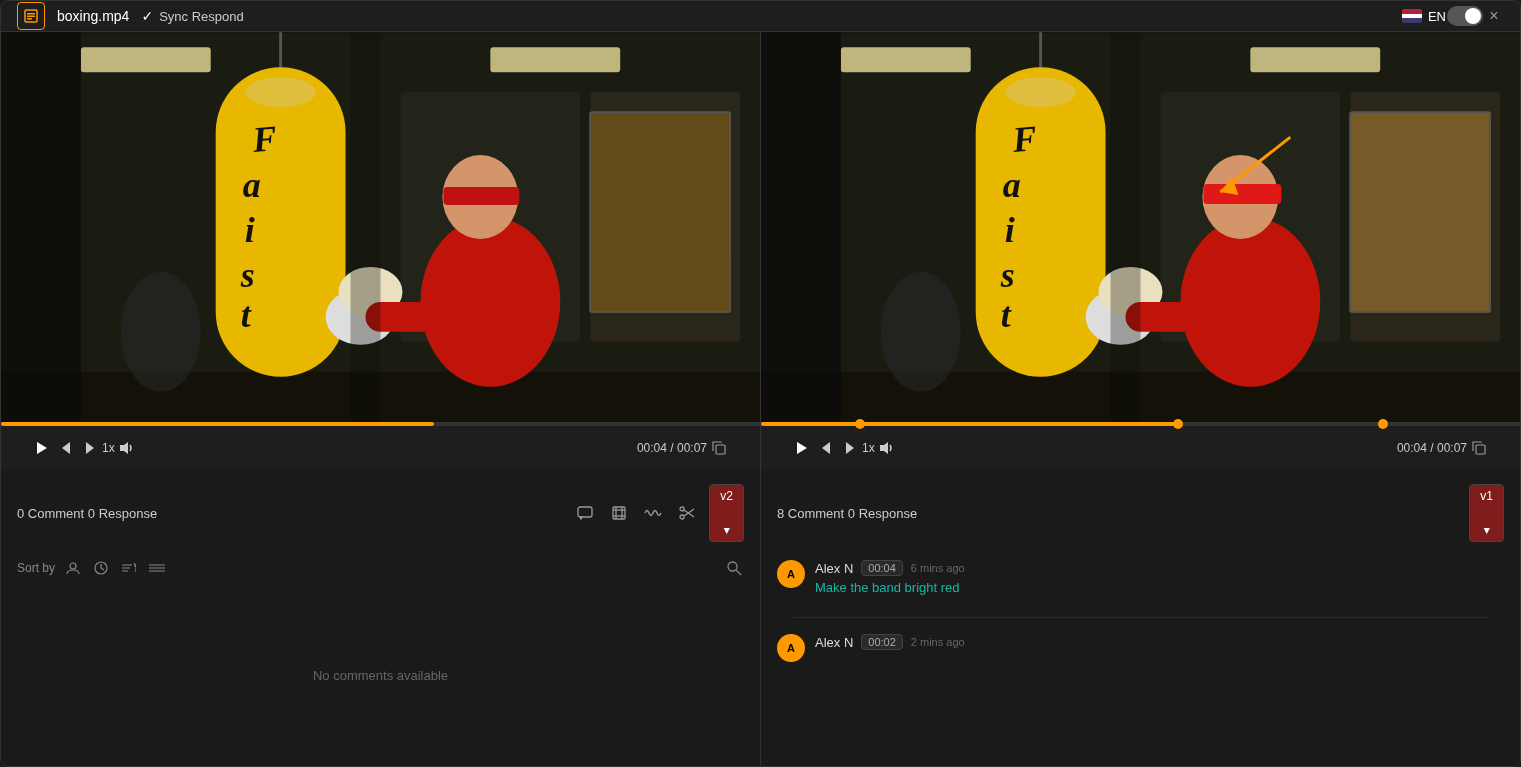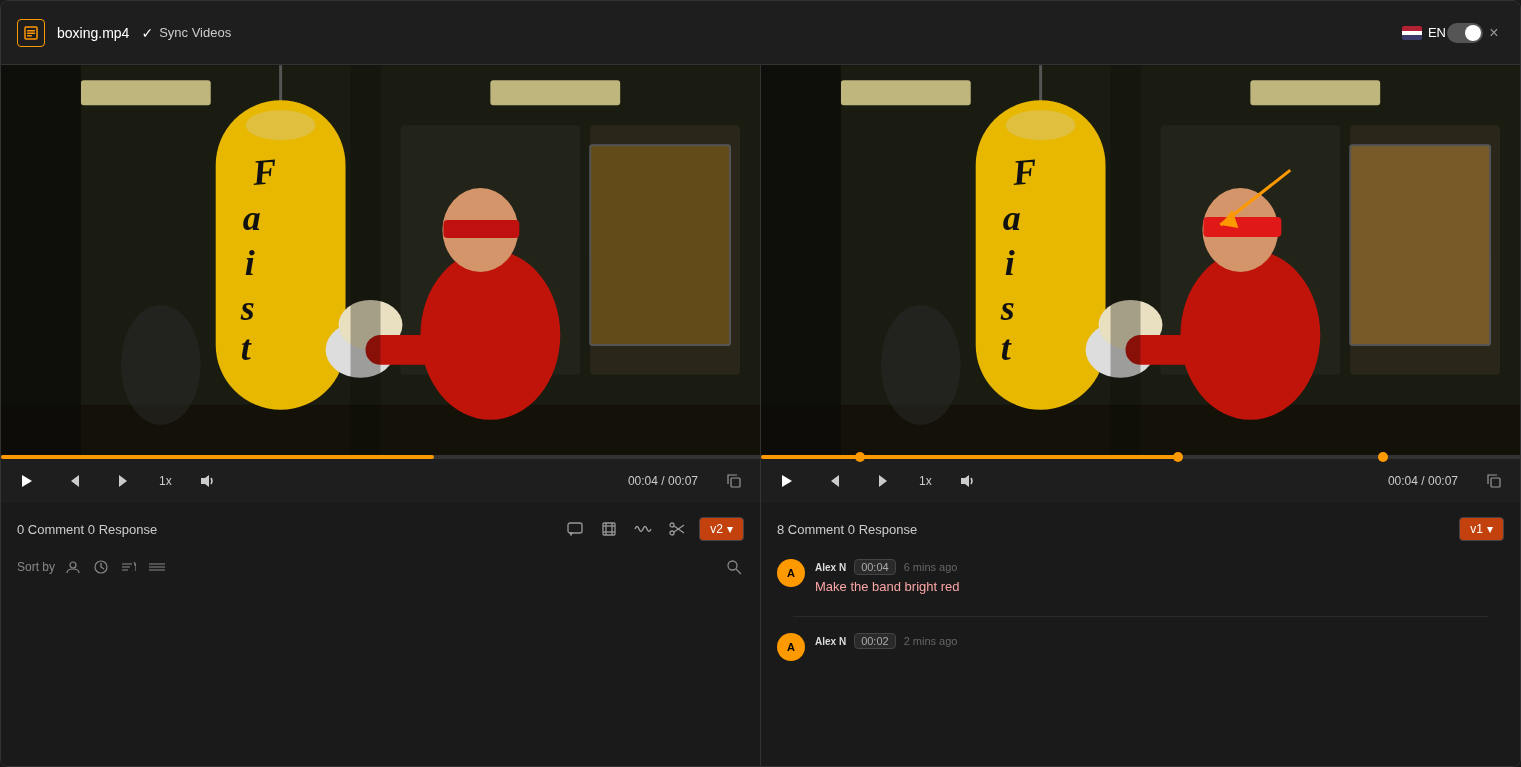--- a/index.html
+++ b/index.html
@@ -19,21 +19,21 @@
       border: 1px solid #333;
       border-radius: 8px;
       overflow: hidden;
     }
     
     .title-bar {
       display: flex;
       align-items: center;
       justify-content: space-between;
       padding: 8px 16px;
-      height: 64px;
+      height: 31px;
       background: #1e1e1e;
       border-bottom: 1px solid #333;
       flex-shrink: 0;
     }
     .title-bar-left {
       display: flex;
       align-items: center;
       gap: 12px;
     }
     .file-name {
@@ -149,22 +149,22 @@
     }
     .progress-bar-fill {
       height: 100%;
       background: #f90;
       border-radius: 2px;
     }
     
     .video-controls {
       display: flex;
       align-items: center;
-      padding: 10px 14px;
-      gap: 24px;
+      padding: 10px 29px;
+      gap: 0;
       background: #1e1e1e;
       flex-shrink: 0;
       text-align: right;
     }
     .ctrl-btn {
       width: 24px;
       height: 24px;
       display: flex;
       align-items: center;
       justify-content: center;
@@ -220,30 +220,31 @@
       width: 24px;
       height: 24px;
       display: flex;
       align-items: center;
       justify-content: center;
       color: #999;
       cursor: pointer;
       font-size: 14px;
     }
     .version-badge {
-      background: #c2410c;
+      background: #7f1d1d;
       border: 1px solid #444;
       border-radius: 4px;
       padding: 4px 10px;
       font-size: 12px;
       color: #fff;
       cursor: pointer;
       display: flex;
       align-items: center;
-      gap: 4px;
+      gap: 20px;
+      flex-direction: column;
     }
     .sort-bar {
       display: flex;
       align-items: center;
       justify-content: space-between;
       padding: 6px 16px;
       flex-shrink: 0;
     }
     .sort-left {
       display: flex;
@@ -306,39 +307,39 @@
     .comment-body {
       flex: 1;
     }
     .comment-meta {
       display: flex;
       align-items: center;
       gap: 8px;
       margin-bottom: 4px;
     }
     .comment-user {
-      font-size: 10px;
-      font-weight: 700;
+      font-size: 13px;
+      font-weight: 400;
       color: #ddd;
     }
     .comment-time-badge {
       background: #2a2a2a;
       border: 1px solid #444;
       border-radius: 4px;
       padding: 1px 6px;
       font-size: 11px;
       color: #aaa;
     }
     .comment-ago {
       font-size: 11px;
       color: #666;
     }
     .comment-text {
       font-size: 13px;
-      color: #fca5a5;
+      color: #14b8a6;
       margin-bottom: 6px;
     }
     .comment-actions {
       display: flex;
       align-items: center;
       gap: 12px;
     }
     .action-btn {
       display: flex;
       align-items: center;
@@ -390,21 +391,21 @@
         <svg width="14" height="14" viewBox="0 0 14 14" fill="none">
           <rect x="1" y="1" width="12" height="12" rx="1" stroke="#f90" stroke-width="1.5"></rect>
           <rect x="3" y="4" width="8" height="1.5" fill="#f90" rx="0.5"></rect>
           <rect x="3" y="6.5" width="8" height="1.5" fill="#f90" rx="0.5"></rect>
           <rect x="3" y="9" width="5" height="1.5" fill="#f90" rx="0.5"></rect>
         </svg>
       </div>
       <span class="file-name">boxing.mp4</span>
       <div class="sync-videos">
         <span class="check">✓</span>
-        <span>Sync Videos</span>
+        <span>Sync Respond</span>
       </div>
     </div>
     <div class="title-bar-right">
       <div class="flag-lang">
         <div class="flag"></div>
         <span>EN</span>
       </div>
       <div class="toggle-switch"></div>
       <div class="close-btn">×</div>
     </div>
@@ -573,20 +574,23 @@
               </svg>
             </div>
           </div>
           <div class="sort-icon">
             <svg width="16" height="16" viewBox="0 0 16 16" fill="none" stroke="#888" stroke-width="1.3">
               <circle cx="6.5" cy="6.5" r="4.5"></circle>
               <line x1="10" y1="10" x2="15" y2="15"></line>
             </svg>
           </div>
         </div>
+        <div class="no-comments">
+          <span>No comments available</span>
+        </div>
       </div>
     </div>
 
     <div class="video-panel">
 
       <div class="video-area video-area-right">
         <svg class="boxing-svg" viewBox="0 0 760 390" xmlns="http://www.w3.org/2000/svg">
 
           <rect width="760" height="390" fill="#0f130a"></rect>
           <rect width="760" height="390" fill="#1a1c12"></rect>

